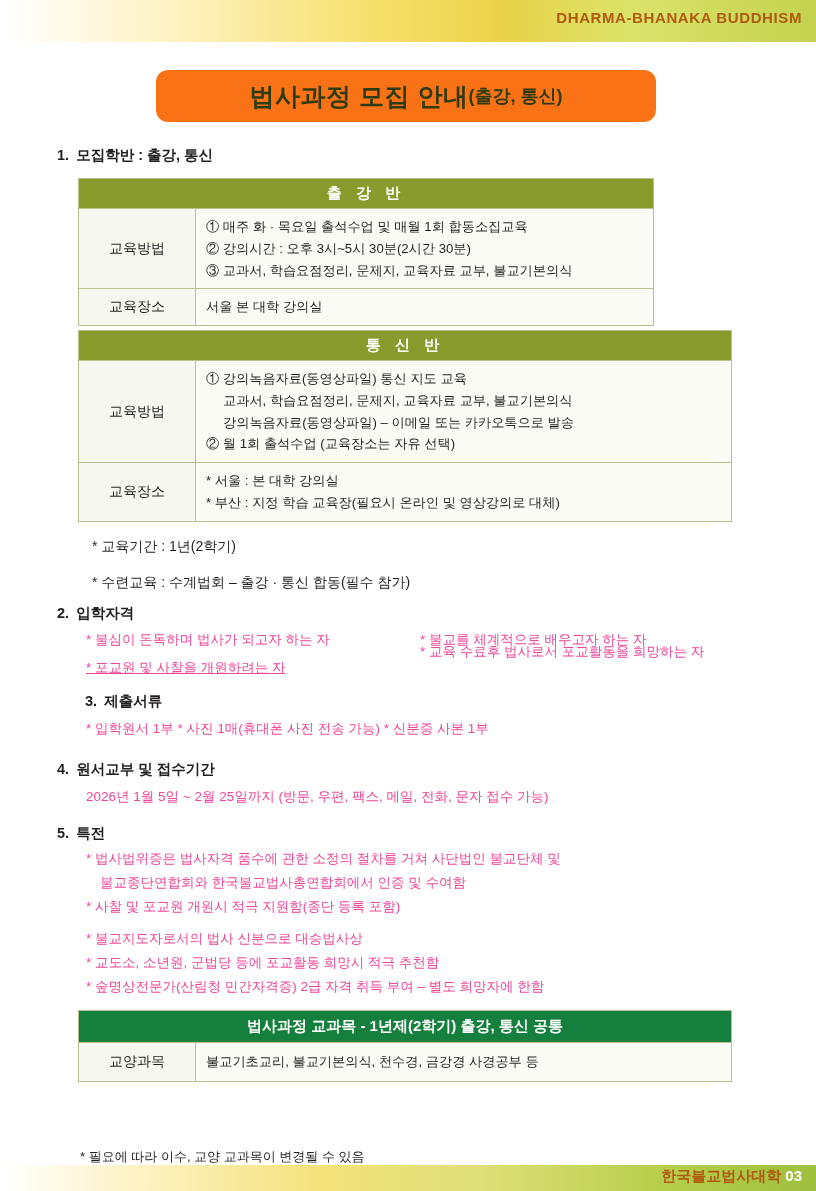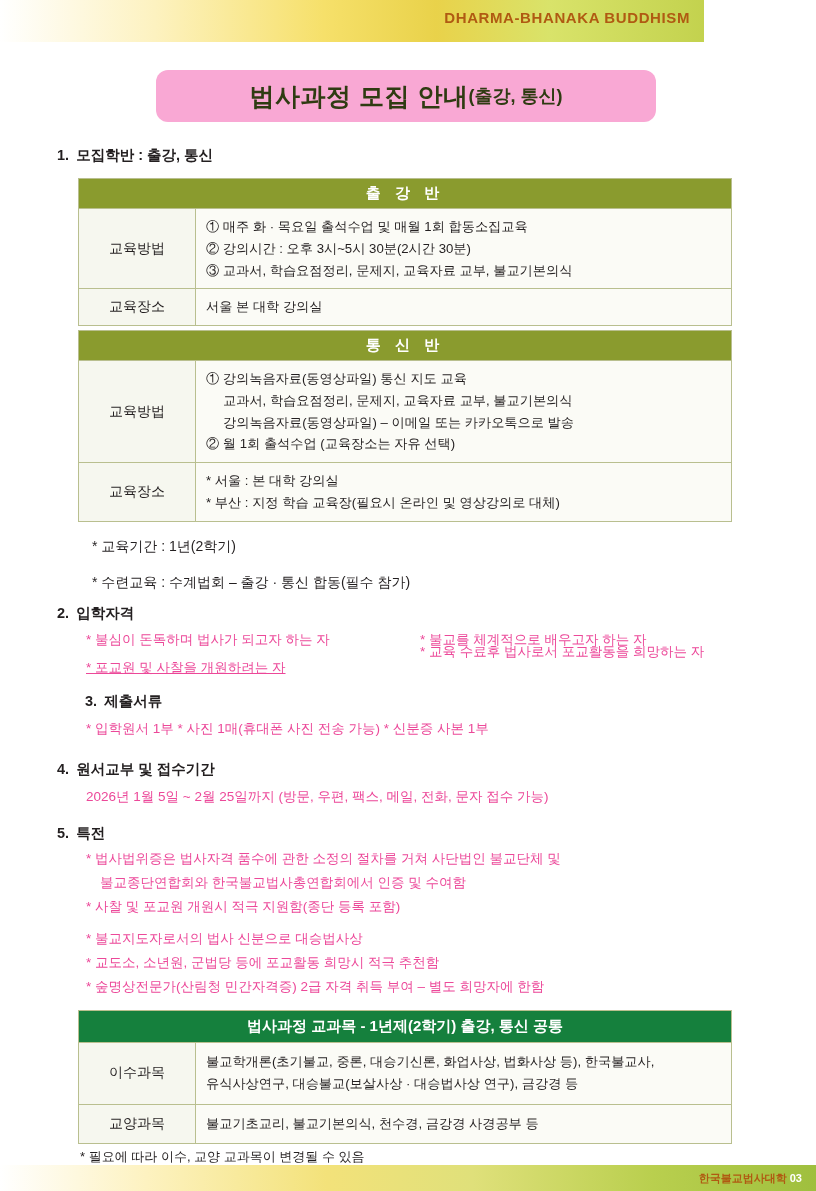--- a/index.html
+++ b/index.html
@@ -6,32 +6,32 @@
   body{
     width:816px;height:1191px;
     background:#ffffff;
     font-family:"Liberation Sans", sans-serif;
     color:#231f20;
     position:relative;
     overflow:hidden;
   }
   
   .topbar{
-    position:absolute;left:0;top:0;width:704px;height:42px;
+    position:absolute;left:0;top:0;width:816px;height:42px;
     background:linear-gradient(90deg,#ffffff 0%,#fdf2c0 22%,#f6e06a 46%,#e9d24a 62%,#d9e36a 78%,#c3d24e 100%);
   }
   .topbar-title{
     position:absolute;right:14px;top:9px;
     font-size:15px;font-weight:bold;letter-spacing:.6px;
     color:#b05a12;
   }
   
   .title-pill{
     position:absolute;left:156px;top:70px;width:500px;height:52px;
-    background:#f9a8d4;border-radius:12px;
+    background:#f97316;border-radius:12px;
     display:flex;align-items:center;justify-content:center;
   }
   .title-pill .main{
     font-size:25px;font-weight:bold;color:#2f3b12;letter-spacing:.5px;
   }
   .title-pill .sub{
     font-size:18px;font-weight:bold;color:#2f3b12;
   }
   .sec-head{
     position:absolute;font-size:14.5px;font-weight:bold;color:#231f20;
@@ -72,42 +72,42 @@
   }
   .subj-cell{background:#fbfbf6;padding:8px 10px;line-height:1.7;font-size:13.2px;}
 
   
   .botbar{
     position:absolute;left:0;bottom:0;width:816px;height:26px;
     background:linear-gradient(90deg,#ffffff 0%,#fdf2c0 18%,#f3e27a 40%,#dfe07a 58%,#b9cf4e 80%,#9fbf3e 100%);
   }
   .botbar-txt{
     position:absolute;right:14px;bottom:5px;
-    font-size:11px;font-weight:bold;color:#b05a12;margin-left:29px;
+    font-size:15px;font-weight:bold;color:#b05a12;margin-left:29px;
   }
   .botbar-txt .pg{color:#ffffff;}
 </style>
 </head>
 <body>
 
 <div class="topbar">
   <div class="topbar-title">DHARMA-BHANAKA BUDDHISM</div>
 </div>
 
 <div class="title-pill">
   <span class="main">법사과정 모집 안내</span>
   <span class="sub">(출강, 통신)</span>
 </div>
 
 <div class="sec-head" style="left:57px;top:146px;">
   <span class="num">1.</span>
   <span>모집학반 : 출강, 통신</span>
 </div>
 
-<table class="t" style="left:78px;top:178px;width:654px;">
+<table class="t" style="left:78px;top:178px;width:576px;">
   <tbody>
       <tr>
         <td class="bandhead" colspan="2">출 강 반</td>
       </tr>
   <tr>
     <td class="lbl">교육방법</td>
     <td class="cell">
       <div>① 매주 화 · 목요일 출석수업 및 매월 1회 합동소집교육</div>
       <div>② 강의시간 :  오후 3시~5시 30분(2시간 30분)</div>
       <div>③ 교과서, 학습요점정리, 문제지, 교육자료 교부, 불교기본의식</div>
@@ -178,27 +178,20 @@
 <div class="plain" style="left:86px;top:930px;">* 불교지도자로서의 법사 신분으로 대승법사상</div>
 <div class="plain" style="left:86px;top:954px;">* 교도소, 소년원, 군법당 등에 포교활동 희망시 적극 추천함</div>
 <div class="plain" style="left:86px;top:978px;">* 숲명상전문가(산림청 민간자격증) 2급 자격 취득 부여 – 별도 희망자에 한함</div>
 
 <table class="t" style="left:78px;top:1010px;width:654px;">
   <tbody>
       <tr>
         <td class="subj-head" colspan="2">법사과정 교과목 - 1년제(2학기) 출강, 통신 공통</td>
       </tr>
   <tr>
-    <td class="subj-lbl">이수과목</td>
-    <td class="subj-cell">
-      <div>불교학개론(초기불교, 중론, 대승기신론, 화업사상, 법화사상 등), 한국불교사,</div>
-      <div>유식사상연구, 대승불교(보살사상 · 대승법사상 연구), 금강경 등</div>
-    </td>
-  </tr>
-  <tr>
     <td class="subj-lbl">교양과목</td>
     <td class="subj-cell">불교기초교리, 불교기본의식, 천수경, 금강경 사경공부 등</td>
   </tr>
 </tbody>
   </table>
 
 <div class="note" style="left:80px;top:1148px;font-size:13px;">* 필요에 따라 이수, 교양 교과목이 변경될 수 있음</div>
 
 <div class="botbar"></div>
 <div class="botbar-txt">

